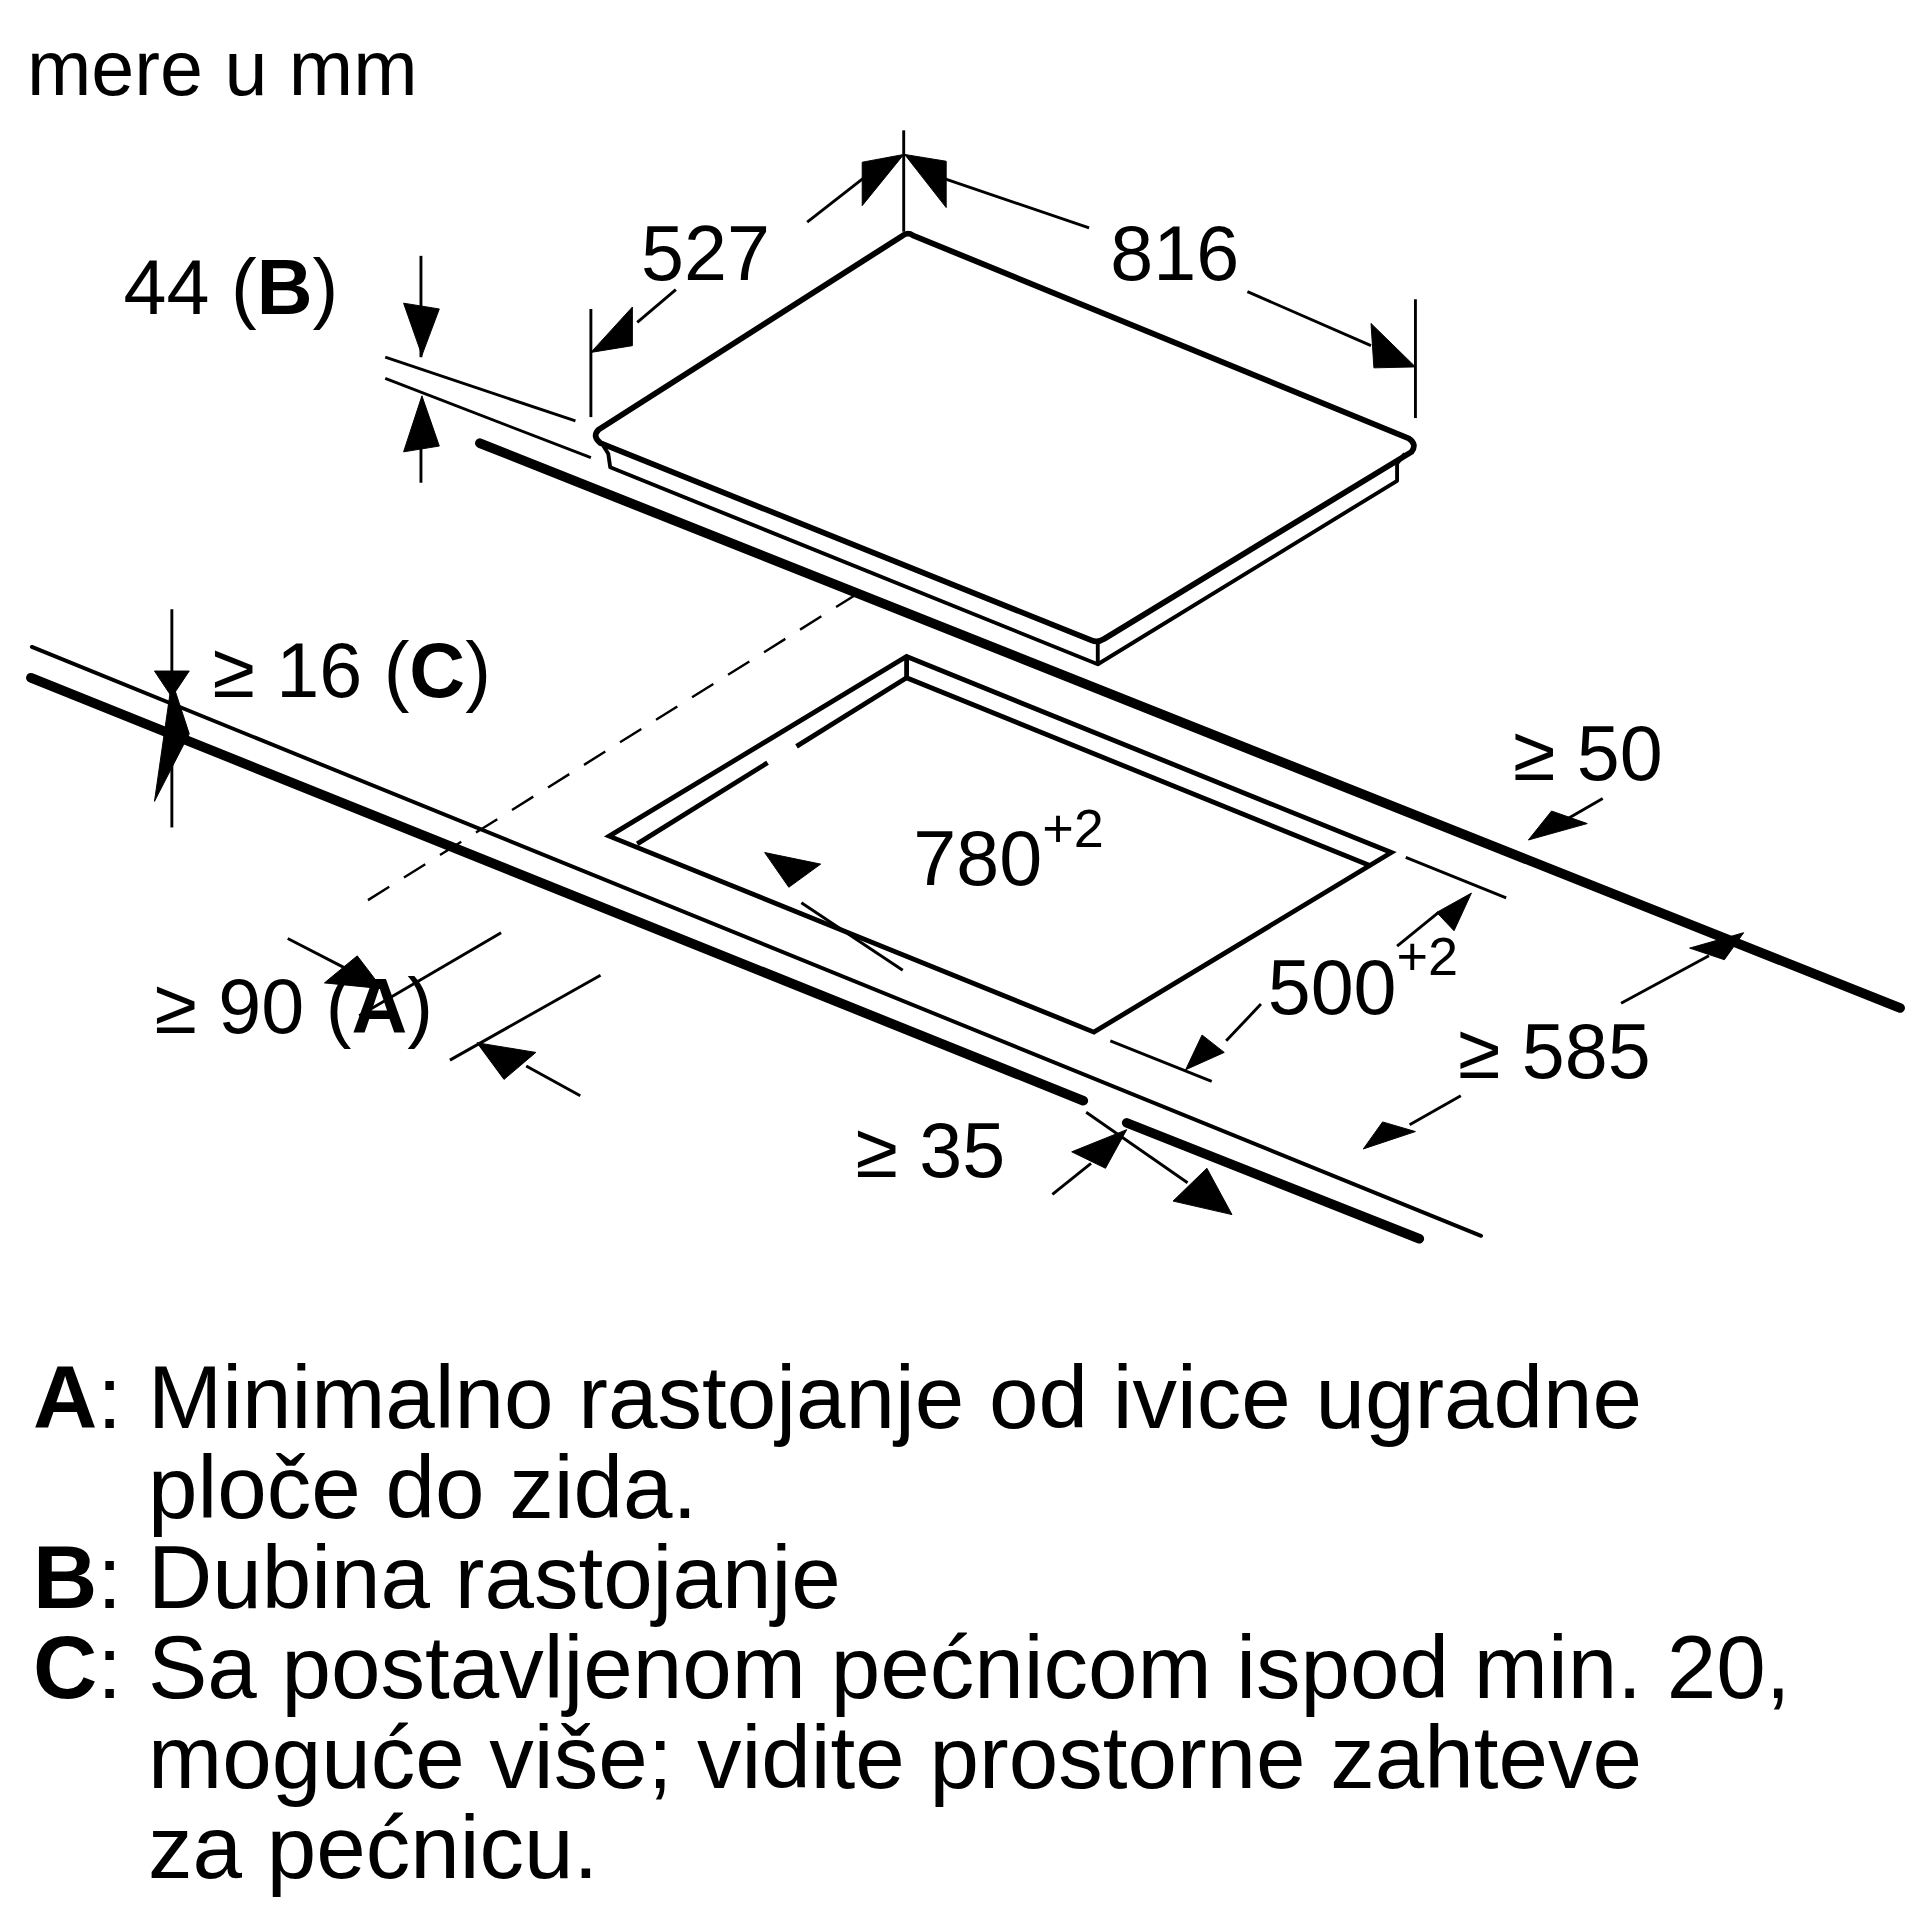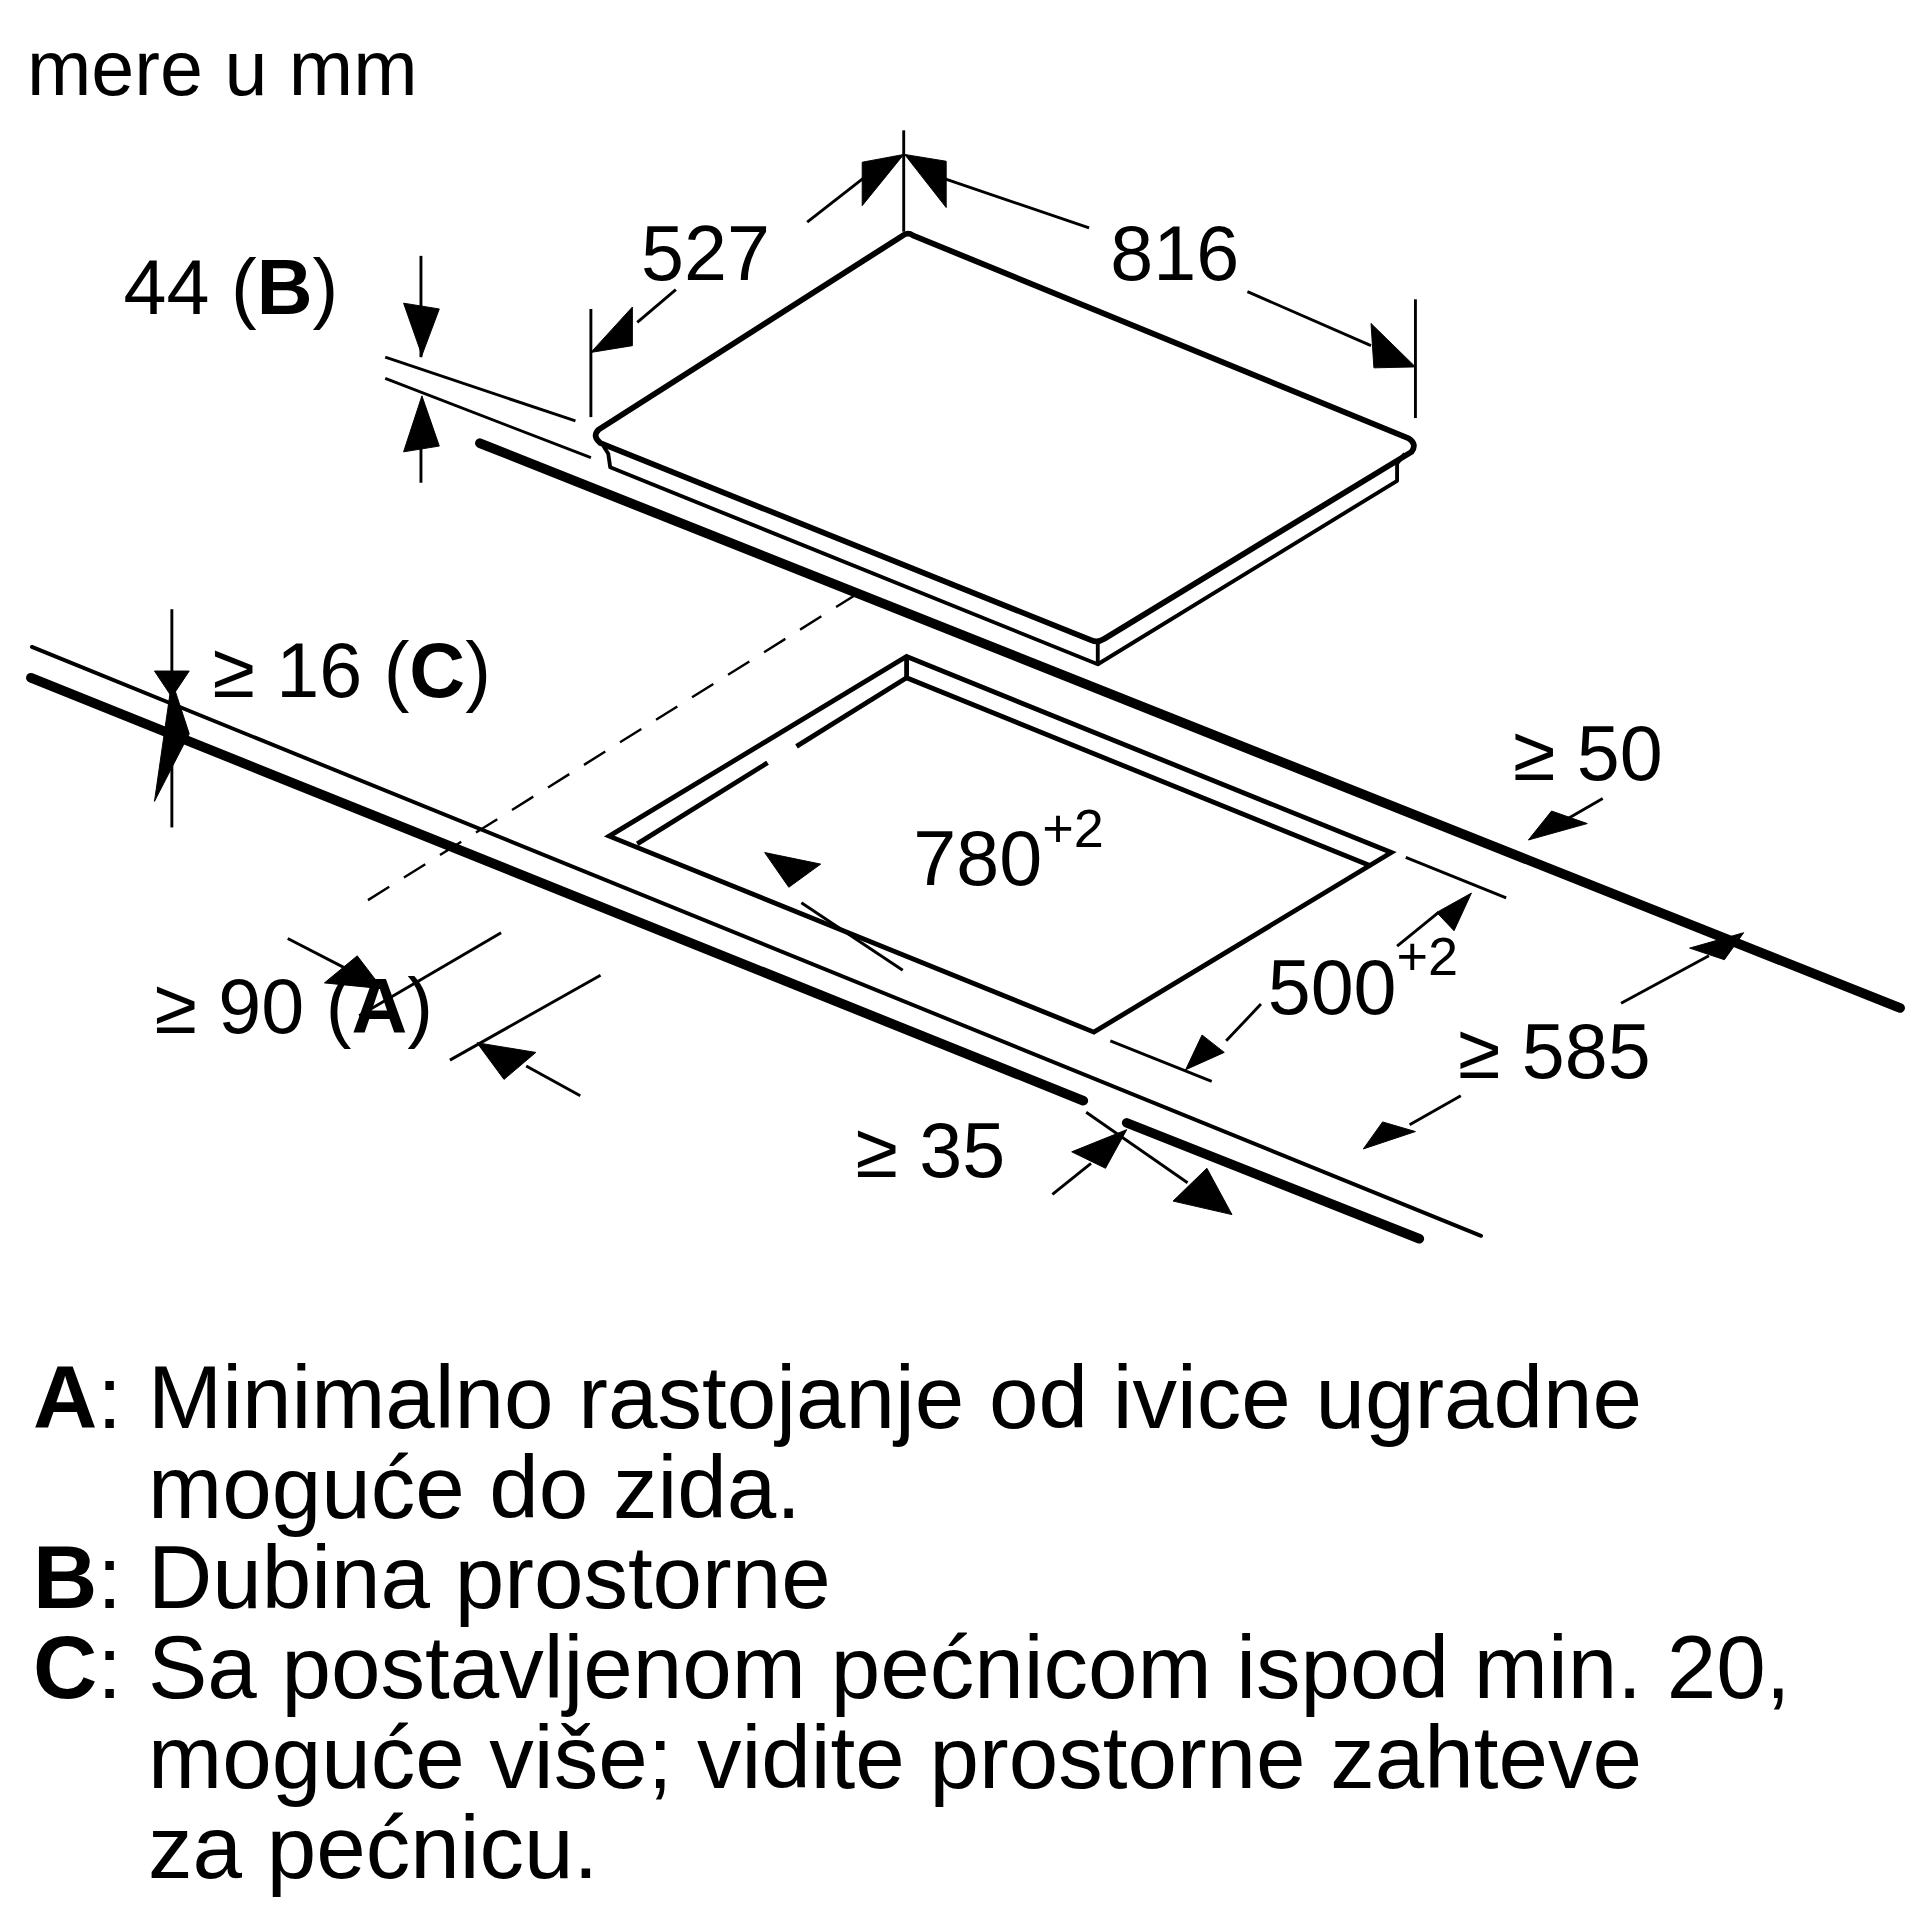--- a/index.html
+++ b/index.html
@@ -127,25 +127,25 @@
     <line x1="1090" y1="1237" x2="1130" y2="1205" stroke-width="3"></line>
     <polygon points="1167,1170 1145,1210 1110,1193"></polygon>
   </g>
   <text class="lbl" x="886" y="1219" font-size="80">≥ 35</text>
 </svg>
 
 <div class="legend">
   <div class="legend-row">
     <span class="legend-key"><b>A</b>:</span>
     <span class="legend-text">Minimalno rastojanje od ivice ugradne
-moguće do zida.</span>
+ploče do zida.</span>
   </div>
   <div class="legend-row">
     <span class="legend-key"><b>B</b>:</span>
-    <span class="legend-text">Dubina prostorne</span>
+    <span class="legend-text">Dubina rastojanje</span>
   </div>
   <div class="legend-row">
     <span class="legend-key"><b>C</b>:</span>
     <span class="legend-text">Sa postavljenom pećnicom ispod min. 20,
 moguće više; vidite prostorne zahteve
 za pećnicu.</span>
   </div>
 </div>
 
 

